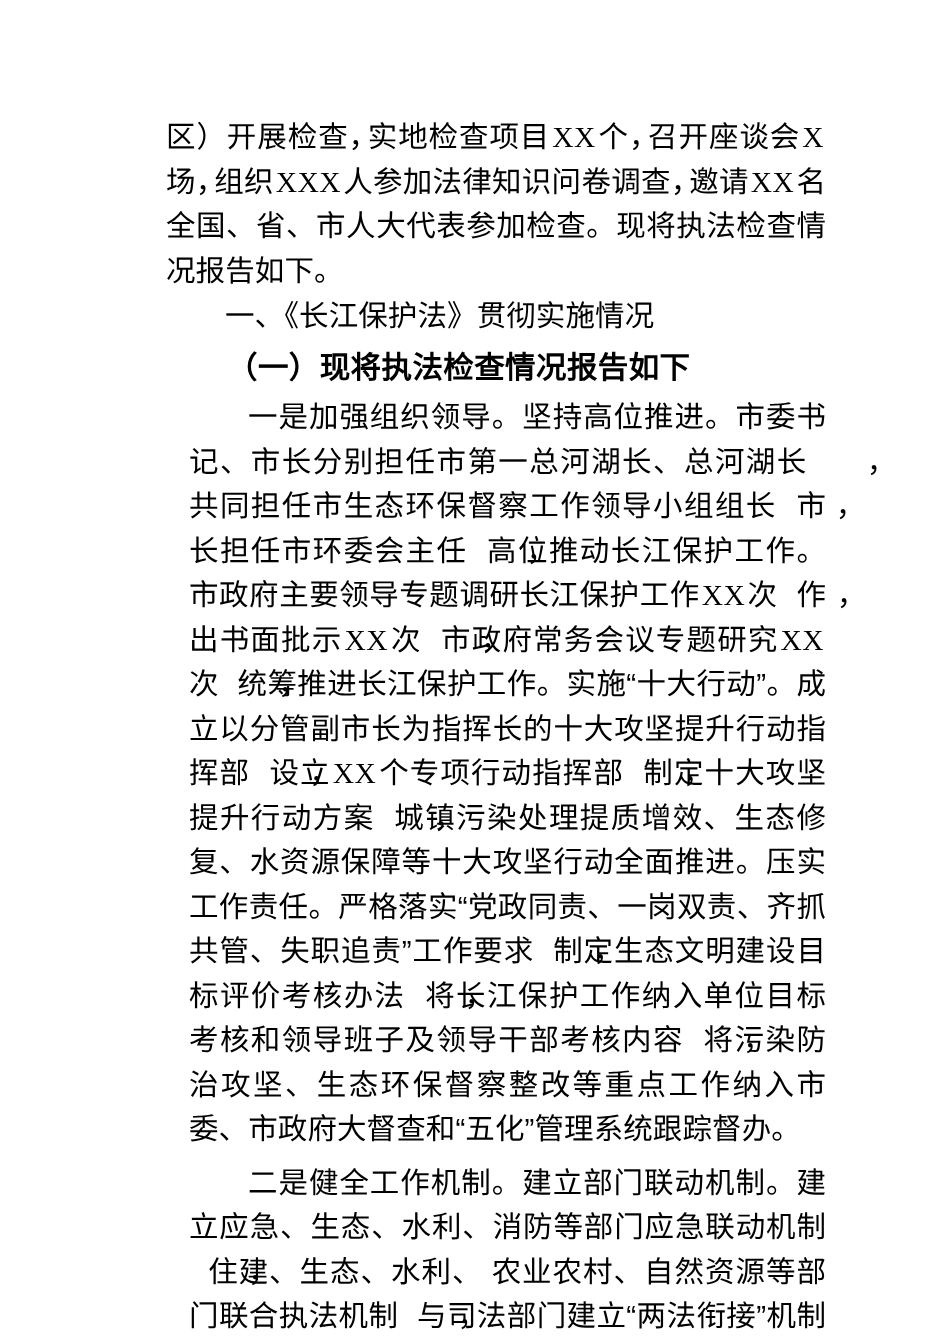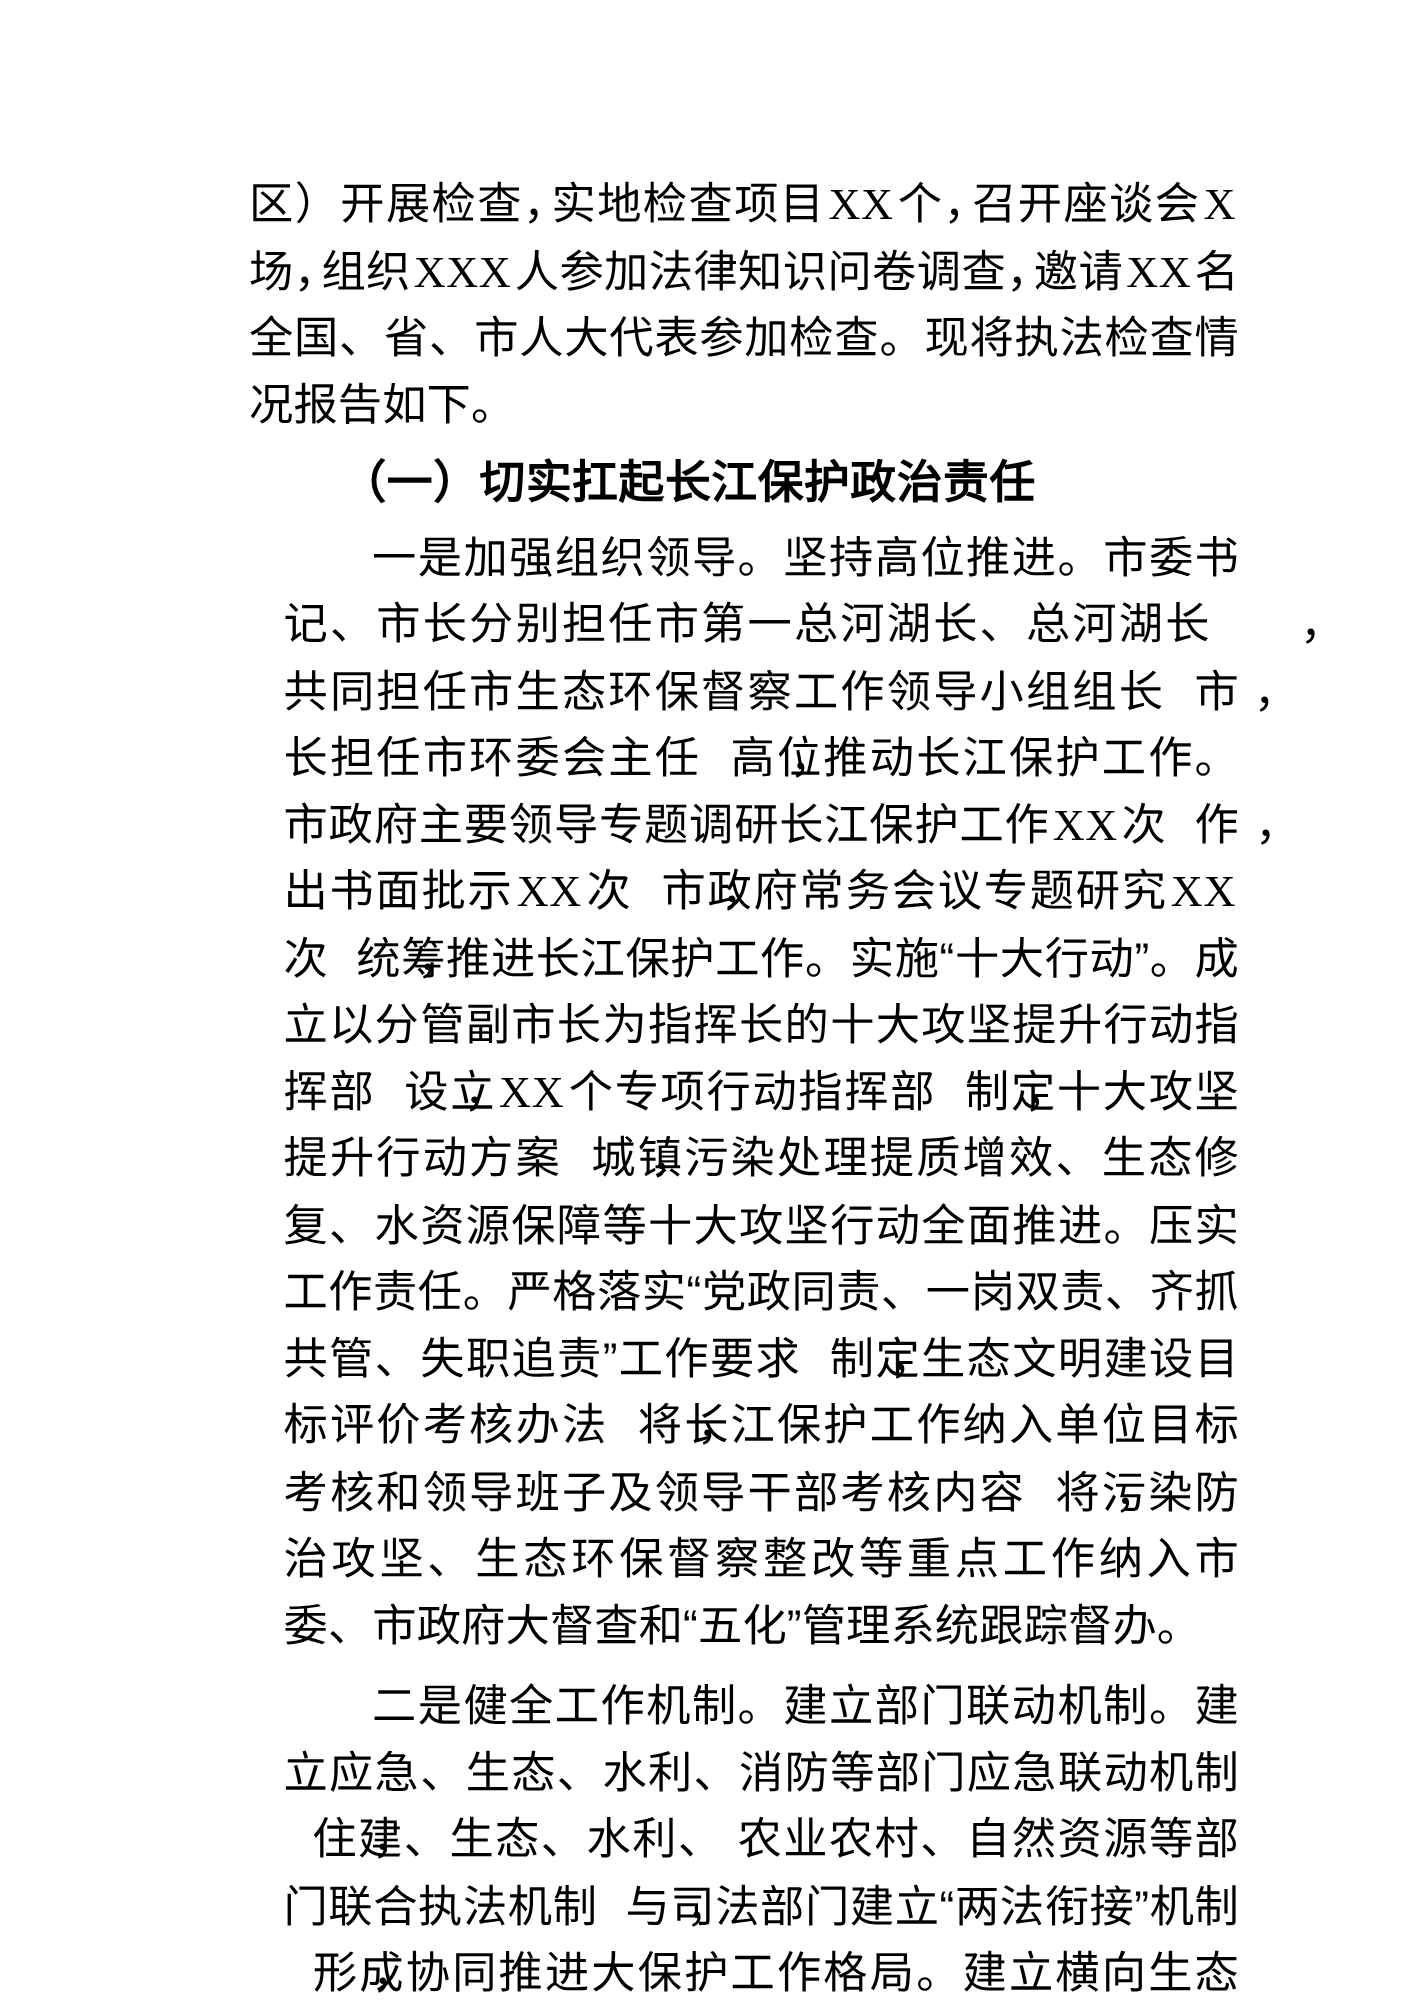--- a/index.html
+++ b/index.html
@@ -82,24 +82,25 @@
 </head>
 <body>
 
 <div class="page">
   <div class="doc-body">
 
     <p class="para">区）开展检查<span class="cm">，</span>实地检查项目<span class="lat">XX</span>个<span class="cm">，</span>召开座谈会<span class="lat">X</span>场<span class="cm">，</span>组织<span class="lat">XXX</span>人参加法律知识问卷调查<span class="cm">，</span>邀请<span class="lat">XX</span>名全国、省、市人大代表参加检查。现将执法检查情况报告如下。</p>
 
     <div class="gap-sm"></div>
 
+    <p class="heading-1">一、《长江保护法》贯彻实施情况</p>
 
     <div class="gap-md"></div>
 
-    <p class="heading-2">（一）切实扛起长江保护政治责任</p>
+    <p class="heading-2">（一）现将执法检查情况报告如下</p>
 
     <div class="gap-md"></div>
 
     <p class="para indent">一是加强组织领导。坚持高位推进。市委书记、市长分别担任市第一总河湖长、总河湖长<span class="cm">，</span>共同担任市生态环保督察工作领导小组组长<span class="cm">，</span>市长担任市环委会主任<span class="cm">，</span>高位推动长江保护工作。市政府主要领导专题调研长江保护工作<span class="lat">XX</span>次<span class="cm">，</span>作出书面批示<span class="lat">XX</span>次<span class="cm">，</span>市政府常务会议专题研究<span class="lat">XX</span>次<span class="cm">，</span>统筹推进长江保护工作。实施“十大行动”。成立以分管副市长为指挥长的十大攻坚提升行动指挥部<span class="cm">，</span>设立<span class="lat">XX</span>个专项行动指挥部<span class="cm">，</span>制定十大攻坚提升行动方案<span class="cm">，</span>城镇污染处理提质增效、生态修复、水资源保障等十大攻坚行动全面推进。压实工作责任。严格落实“党政同责、一岗双责、齐抓共管、失职追责”工作要求<span class="cm">，</span>制定生态文明建设目标评价考核办法<span class="cm">，</span>将长江保护工作纳入单位目标考核和领导班子及领导干部考核内容<span class="cm">，</span>将污染防治攻坚、生态环保督察整改等重点工作纳入市委、市政府大督查和“五化”管理系统跟踪督办。</p>
 
     <div class="gap-lg"></div>
 
     <p class="para indent">二是健全工作机制。建立部门联动机制。建立应急、生态、水利、消防等部门应急联动机制<span class="cm">，</span>住建、生态、水利、 农业农村、自然资源等部门联合执法机制<span class="cm">，</span>与司法部门建立“两法衔接”机制<span class="cm">，</span>形成协同推进大保护工作格局。建立横向生态补偿机制。建立府澴河流域生态补偿机制设立府澴</p>
 
   </div>

